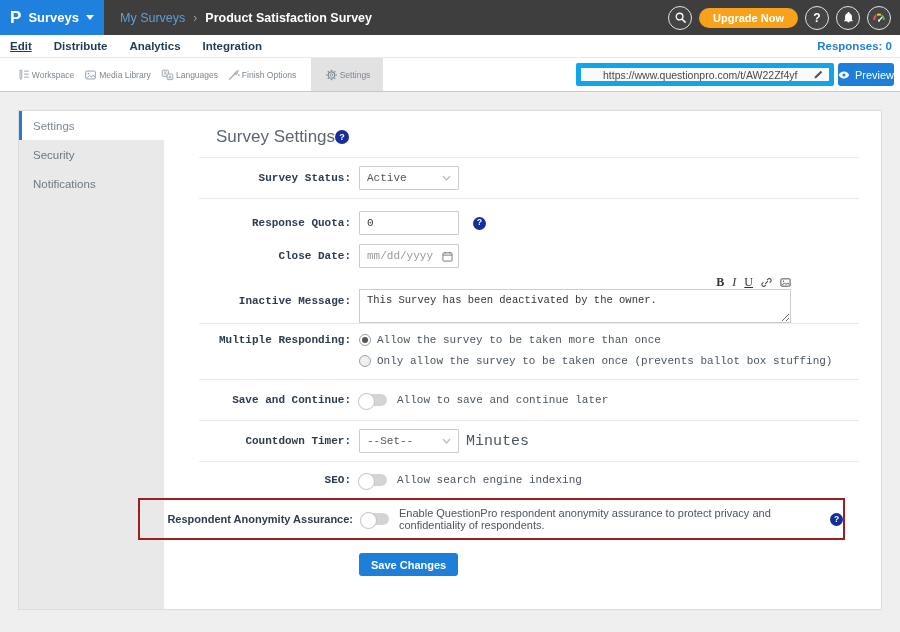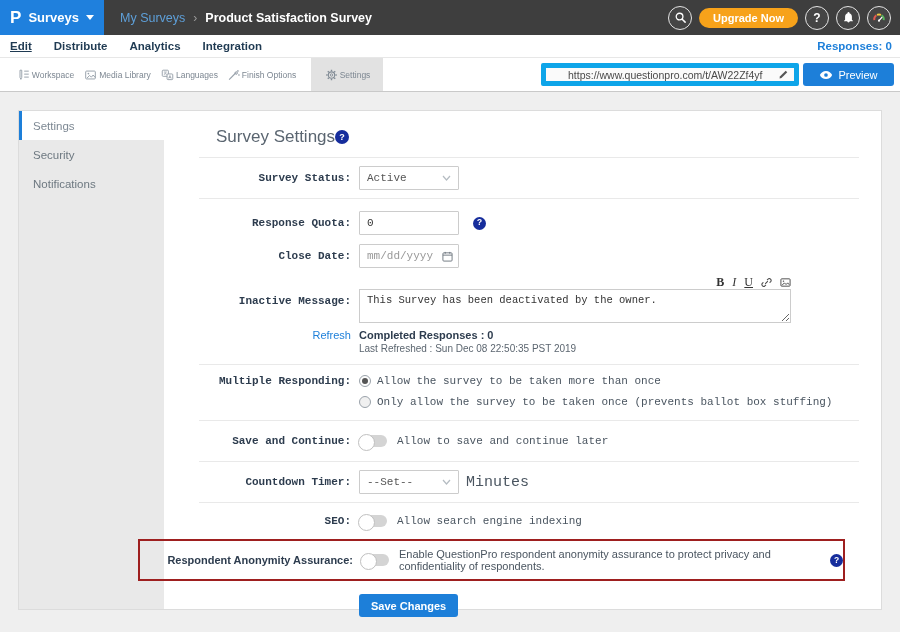--- a/index.html
+++ b/index.html
@@ -29,21 +29,21 @@
 
   
   .toolbar { height:35px; background:#fff; border-top:1px solid #e7e7e7; border-bottom:1px solid #c9c9c9; display:flex; align-items:stretch; padding-left:9px; }
   .tool-tab { width:72px; display:flex; flex-direction:row; align-items:center; justify-content:center; gap:1px; color:#98a1ab; cursor:pointer; }
   .tool-tab .tlabel { font-size:8.5px; color:#7d8792; }
   .tool-tab.active { background:#e2e2e2; margin-left:14px; }
   .toolbar-spacer { flex:1; }
   .url-box { align-self:center; width:258px; height:23px; background:#fafafa; border:5px solid #0ea5e9; border-radius:2px; display:flex; align-items:center; padding:0 5px 0 22px; margin-right:4px; }
   .url-input { flex:1; min-width:0; border:none; background:transparent; font-size:10.5px; color:#4a4a4a; font-family:inherit; outline:none; text-overflow:ellipsis; }
   .pencil-btn { color:#555; cursor:pointer; display:flex; }
-  .preview-btn { align-self:center; height:23px; width:91px; margin-right:6px; background:var(--accent-blue,#1d7fd9); color:#fff; border:none; border-radius:3px; font-size:11px; cursor:pointer; display:flex; align-items:center; justify-content:center; gap:5px; font-family:inherit; }
+  .preview-btn { align-self:center; height:23px; width:56px; margin-right:6px; background:var(--accent-blue,#1d7fd9); color:#fff; border:none; border-radius:3px; font-size:11px; cursor:pointer; display:flex; align-items:center; justify-content:center; gap:5px; font-family:inherit; }
 
   
   .card { margin:18px 18px 0 18px; width:864px; height:500px; background:#fff; border:1px solid #dcdcdc; display:flex; }
   .side { width:145px; background:var(--sidebar-bg,#e9e9e9); display:flex; flex-direction:column; flex-shrink:0; }
   .side-item { height:29px; display:flex; align-items:center; padding-left:14px; font-size:11.5px; color:#6d7880; cursor:pointer; }
   .side-item.active { background:#fff; border-left:3px solid var(--accent-blue,#1d7fd9); padding-left:11px; color:#7d8893; }
 
   .content { flex:1; padding:12px 22px 0 35px; min-width:0; }
   .title-row { display:flex; align-items:center; gap:0; margin:4px 0 10px 17px; }
   .page-title { font-size:17px; color:#5a6570; }
@@ -297,27 +297,20 @@
       </span>
     </div>
 
     <div class="frow" style="align-items:flex-start">
       <span class="flabel" style="padding-top:6px">Inactive Message:</span>
       <span class="fctrl">
         <textarea class="msg-area" style="">This Survey has been deactivated by the owner.</textarea>
       </span>
     </div>
 
-    <div class="refresh-row">
-      <span class="refresh-link">Refresh</span>
-      <span class="refresh-info">
-        <div class="completed">Completed Responses : 0</div>
-        <div class="last-refreshed">Last Refreshed : Sun Dec 08 22:50:35 PST 2019</div>
-      </span>
-    </div>
     <hr class="div">
 
     <div class="frow multi-row">
       <span class="flabel">Multiple Responding:</span>
       <span class="fctrl">
         <span class="radio-group">
           <span class="radio-opt">
             <span class="radio on"></span>
             <span>Allow the survey to be taken more than once</span>
           </span>

